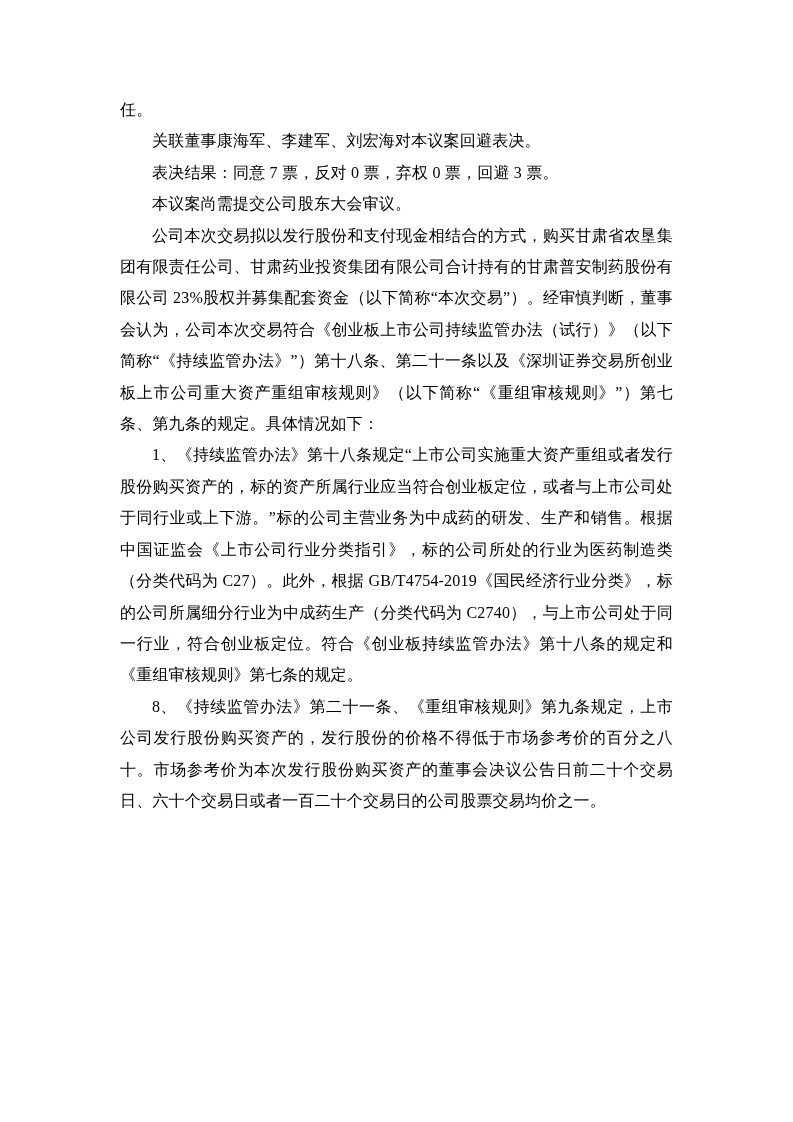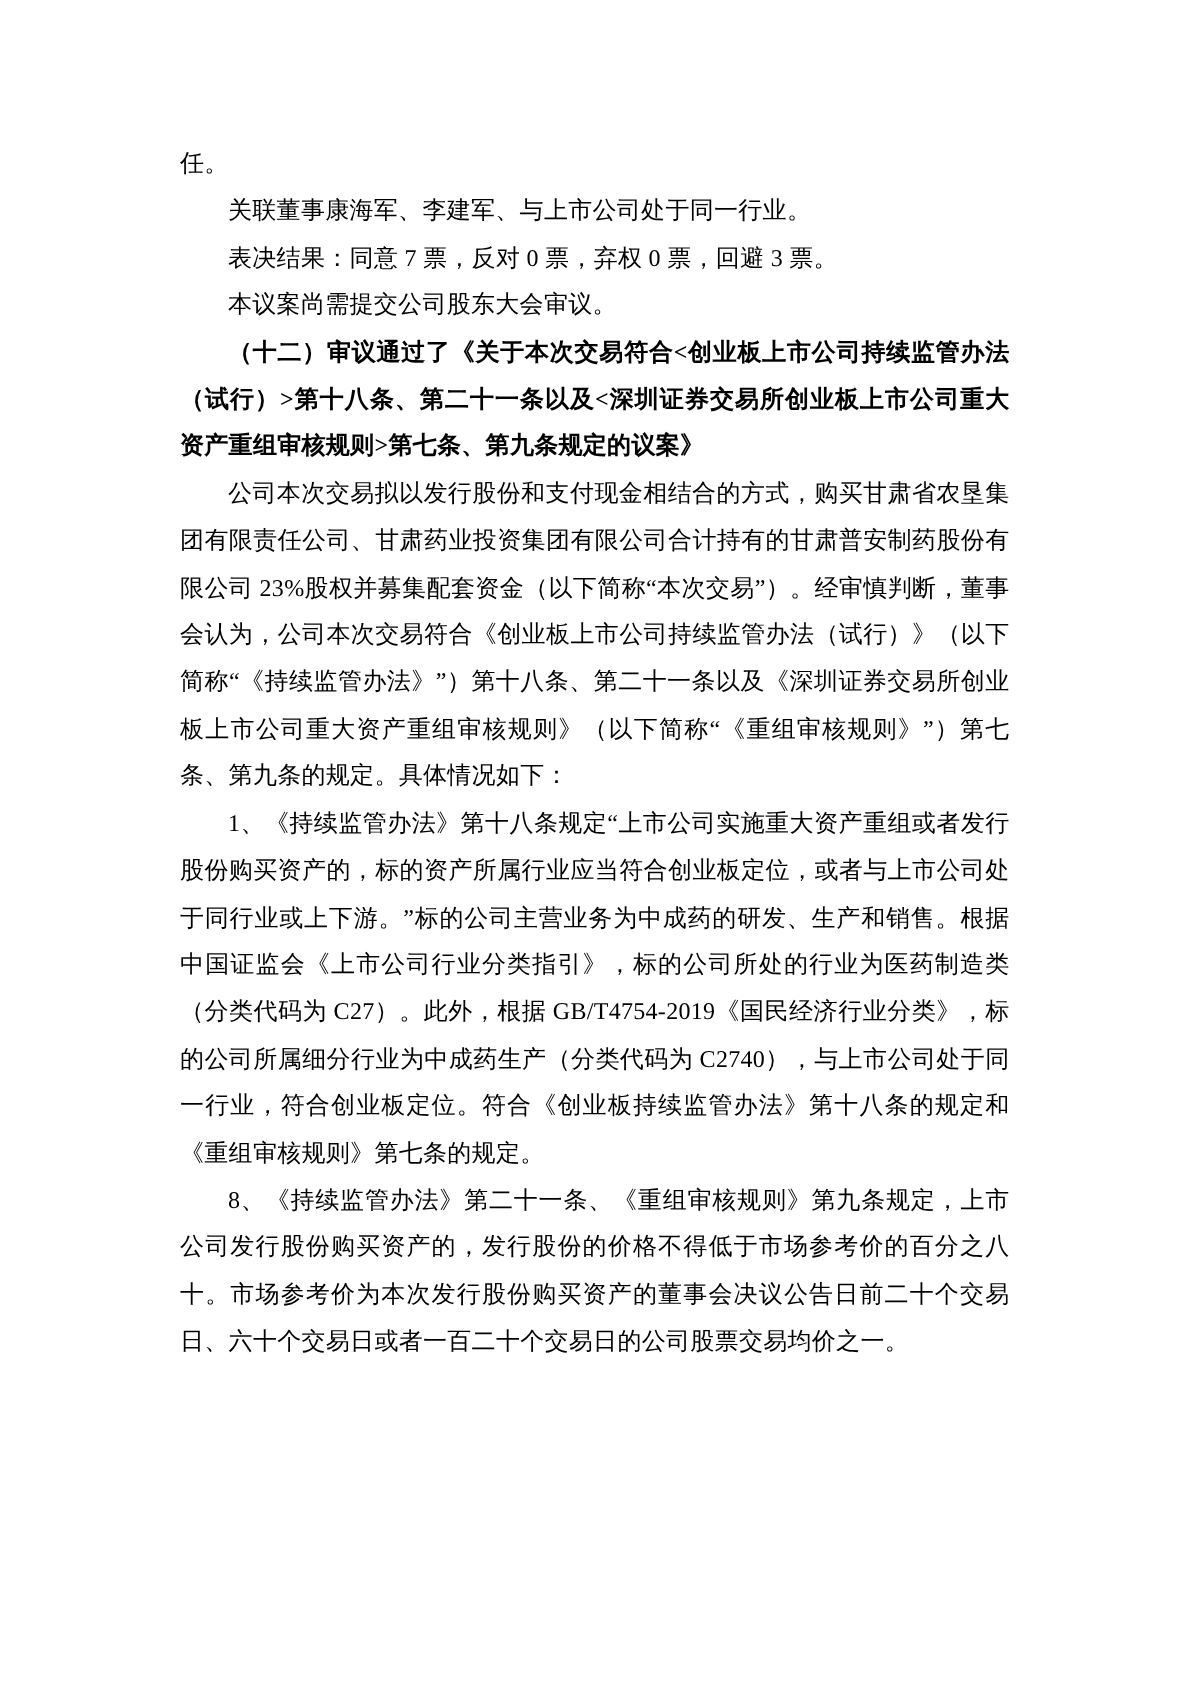--- a/index.html
+++ b/index.html
@@ -45,27 +45,26 @@
 </style>
 </head>
 <body>
 
 <div class="page">
   <div class="content">
 
     <p class="para">任。</p>
 
 
-    <p class="para indent">关联董事康海军、李建军、与上市公司处于同一行业。</p>
+    <p class="para indent">关联董事康海军、李建军、刘宏海对本议案回避表决。</p>
 
     <p class="para indent">表决结果：同意 7 票，反对 0 票，弃权 0 票，回避 3 票。</p>
 
     <p class="para indent">本议案尚需提交公司股东大会审议。</p>
 
-    <p class="para indent heading">（十二）审议通过了《关于本次交易符合&lt;创业板上市公司持续监管办法（试行）&gt;第十八条、第二十一条以及&lt;深圳证券交易所创业板上市公司重大资产重组审核规则&gt;第七条、第九条规定的议案》</p>
 
     <p class="para indent">公司本次交易拟以发行股份和支付现金相结合的方式，购买甘肃省农垦集团有限责任公司、甘肃药业投资集团有限公司合计持有的甘肃普安制药股份有限公司 23%股权并募集配套资金（以下简称“本次交易”）。经审慎判断，董事会认为，公司本次交易符合《创业板上市公司持续监管办法（试行）》（以下简称“《持续监管办法》”）第十八条、第二十一条以及《深圳证券交易所创业板上市公司重大资产重组审核规则》（以下简称“《重组审核规则》”）第七条、第九条的规定。具体情况如下：</p>
 
     <p class="para indent">1、《持续监管办法》第十八条规定“上市公司实施重大资产重组或者发行股份购买资产的，标的资产所属行业应当符合创业板定位，或者与上市公司处于同行业或上下游。”标的公司主营业务为中成药的研发、生产和销售。根据中国证监会《上市公司行业分类指引》，标的公司所处的行业为医药制造类（分类代码为 C27）。此外，根据 GB/T4754-2019《国民经济行业分类》，标的公司所属细分行业为中成药生产（分类代码为 C2740），与上市公司处于同一行业，符合创业板定位。符合《创业板持续监管办法》第十八条的规定和《重组审核规则》第七条的规定。</p>
 
     <p class="para indent">8、《持续监管办法》第二十一条、《重组审核规则》第九条规定，上市公司发行股份购买资产的，发行股份的价格不得低于市场参考价的百分之八十。市场参考价为本次发行股份购买资产的董事会决议公告日前二十个交易日、六十个交易日或者一百二十个交易日的公司股票交易均价之一。</p>
 
   </div>
 </div>
 

